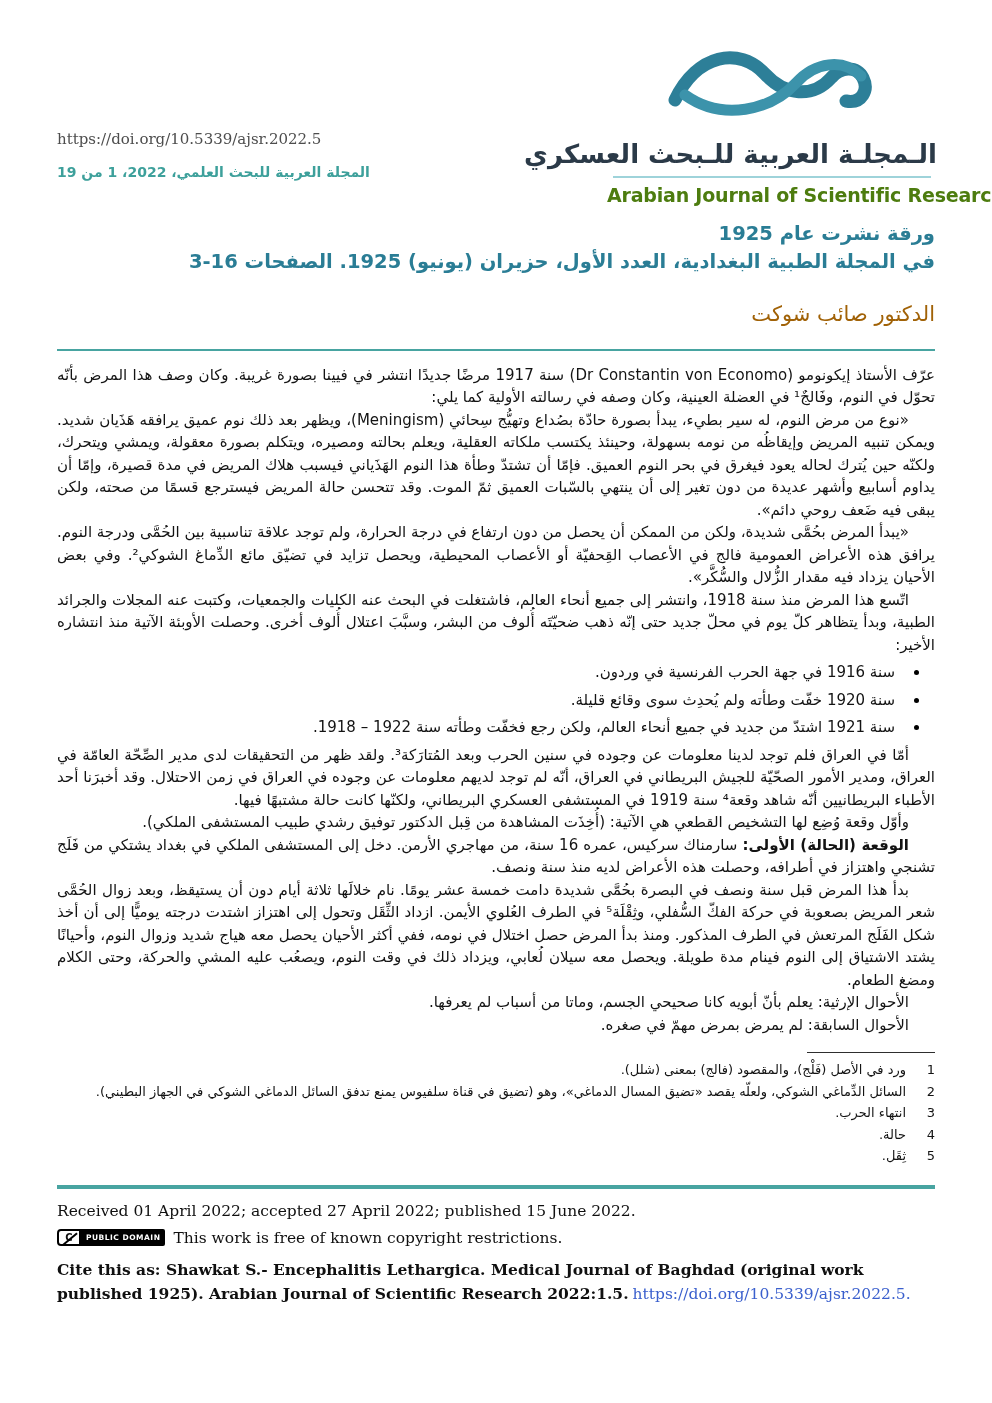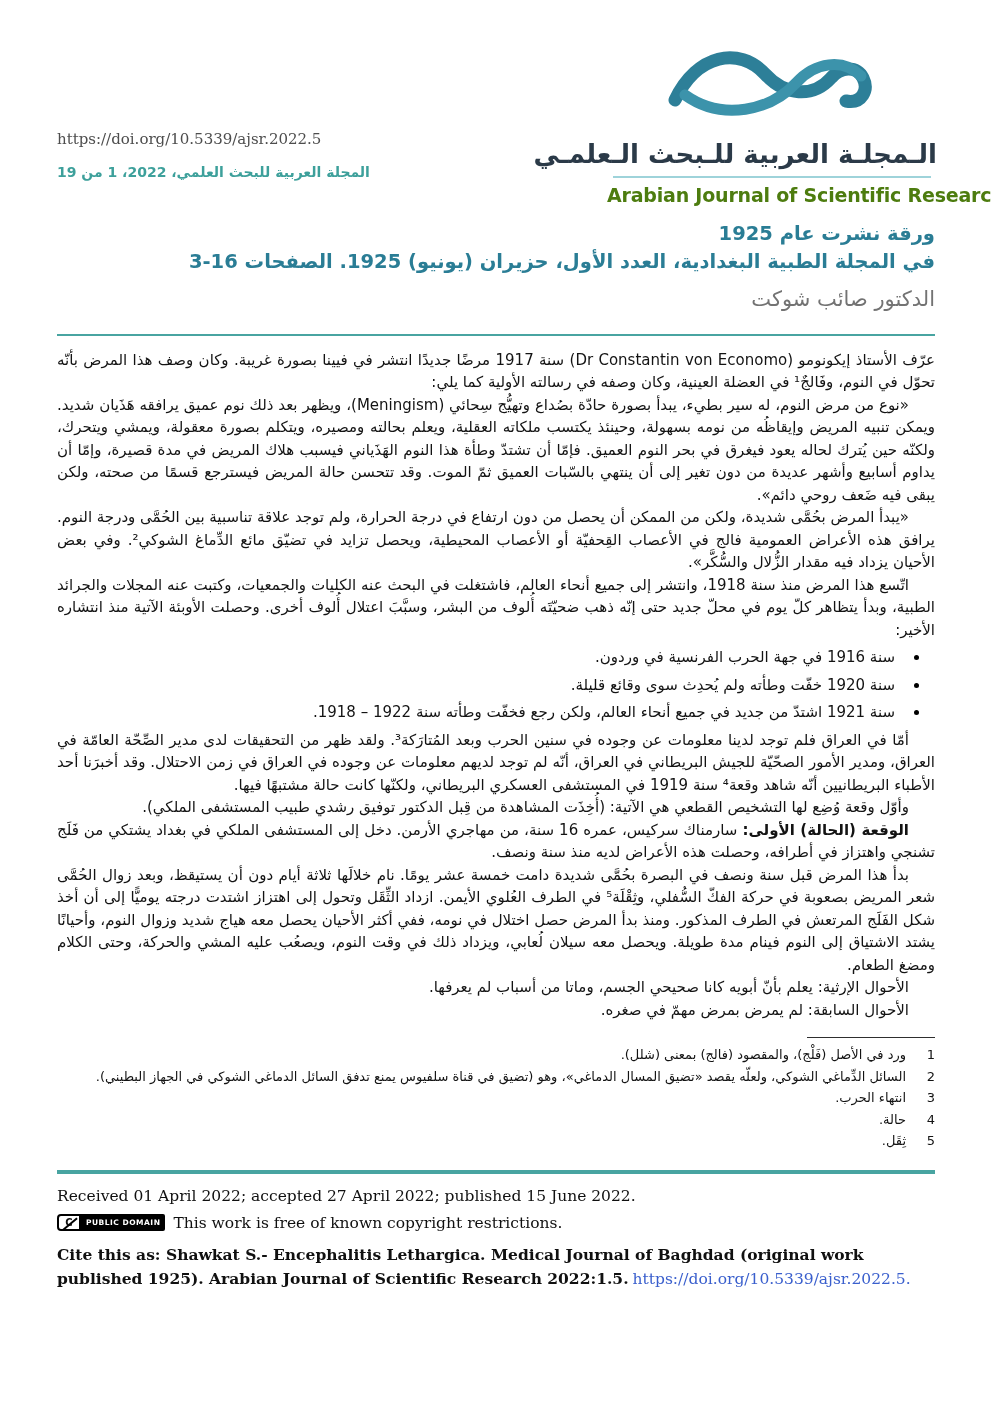--- a/index.html
+++ b/index.html
@@ -20,21 +20,21 @@
 
   .doi-top { position:absolute; top:130px; left:57px; font-family:"DejaVu Serif", serif;
              font-size:15px; color:#4d4d4d; text-decoration:none; }
   .journal-ref { position:absolute; top:164px; left:57px; direction:rtl;
                  font-size:14px; font-weight:bold; color:#3da09b; white-space:nowrap; }
 
   
   .title-block { padding-top:220px; direction:rtl; text-align:right; color:#2a7d95; }
   .pub-line { font-size:19.5px; font-weight:600; line-height:1.45; }
   .main-title { font-size:29px; font-weight:bold; margin-top:26px; line-height:1.25; }
-  .author { font-size:21px; font-weight:400; color:#737373; margin-top:10px; }
+  .author { font-size:21px; font-weight:400; color:#a16207; margin-top:25px; }
   .title-rule { height:2px; background:#48a4a1; margin-top:23px; }
 
   
   .article { direction:rtl; text-align:justify; font-size:15px; line-height:1.5;
              color:#131313; margin-top:13px; }
   .article p { margin:0; text-indent:26px; }
   .article p.flush { text-indent:0; }
   .article .lead-bold { font-weight:bold; }
   ul.outbreaks { list-style:none; margin:3px 0; padding:0; }
   ul.outbreaks li { position:relative; padding-right:40px; margin:5px 0; }
@@ -70,21 +70,21 @@
 </head>
 <body>
 
 <div class="page">
 
   <div class="logo-block">
     <svg class="logo-swoosh" width="215" height="98" viewBox="0 0 215 98">
       <path d="M10 62 C 32 16, 74 8, 100 36 C 120 58, 148 60, 166 40 C 176 28, 192 28, 198 40 C 204 52, 197 66, 181 63" fill="none" stroke="#2d7f98" stroke-width="13" stroke-linecap="round"></path>
       <path d="M196 38 C 178 20, 150 24, 131 45 C 106 72, 58 84, 20 57" fill="none" stroke="#3c93ab" stroke-width="11" stroke-linecap="round"></path>
     </svg>
-    <div class="logo-ar">الـمجلـة العربية للـبحث الـعلمـي</div>
+    <div class="logo-ar">الـمجلـة العربية للـبحث العسكري</div>
     <div class="logo-underline"></div>
     <div class="logo-en">Arabian Journal of Scientific Research</div>
   </div>
 
   <a class="doi-top">https://doi.org/10.5339/ajsr.2022.5</a>
   <div class="journal-ref">المجلة العربية للبحث العلمي، 2022،  1  من 19</div>
 
   <div class="content">
 
     <div class="title-block">

